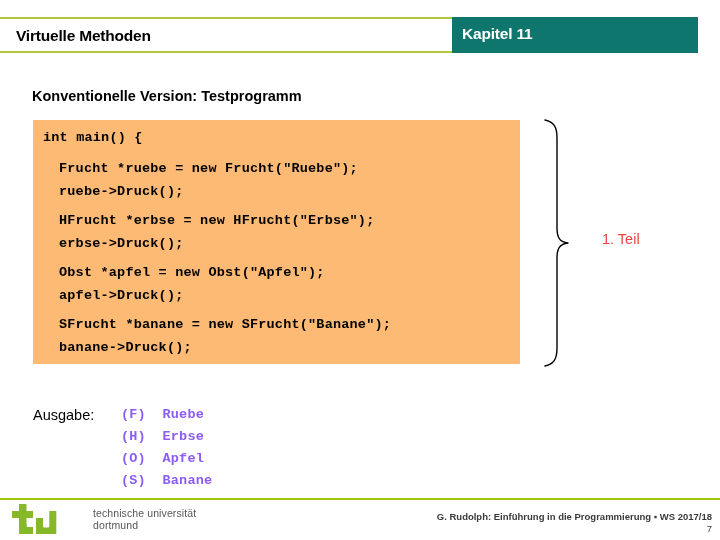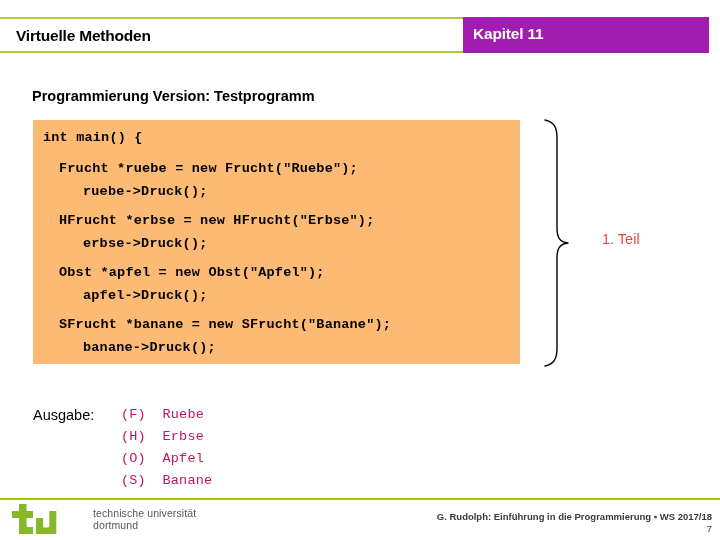--- a/index.html
+++ b/index.html
@@ -39,25 +39,25 @@
     left: 16px;
     top: 8px;
     font-size: 15.5px;
     font-weight: bold;
     color: #000000;
     letter-spacing: -0.2px;
     white-space: nowrap;
   }
   #header-chapter-band {
     position: absolute;
-    left: 463px;
+    left: 452px;
     top: 0;
     width: 246px;
     height: 36px;
-    background: #a21caf;
+    background: #0f766e;
   }
   #header-chapter {
     position: absolute;
     left: 10px;
     top: 8px;
     font-size: 15.5px;
     font-weight: bold;
     color: #ffffff;
     letter-spacing: -0.2px;
     white-space: nowrap;
@@ -96,21 +96,20 @@
     position: absolute;
     left: 10px;
     top: 11px;
   }
   .code-group {
     position: absolute;
     left: 26px;
   }
   .code-group .code-line + .code-line {
     margin-top: 9px;
-    margin-left: 24px;
   }
   #code-group-0 { top: 42px; }
   #code-group-1 { top: 94px; }
   #code-group-2 { top: 146px; }
   #code-group-3 { top: 198px; }
 
   
   #brace-wrap {
     position: absolute;
     left: 540px;
@@ -143,22 +142,22 @@
     white-space: nowrap;
   }
   #output-list {
     position: absolute;
     left: 88px;
     top: 0;
   }
   .output-row {
     font-family: "Liberation Mono", "DejaVu Sans Mono", monospace;
     font-size: 13.5px;
-    font-weight: normal;
-    color: #be185d;
+    font-weight: bold;
+    color: #8b5cf6;
     white-space: pre;
     line-height: 22px;
     letter-spacing: 0.2px;
   }
 
   
   #footer-rule {
     position: absolute;
     left: 0;
     top: 498px;
@@ -208,21 +207,21 @@
 
 <div id="header">
   <div id="header-title-band">
     <div id="header-title">Virtuelle Methoden</div>
   </div>
   <div id="header-chapter-band">
     <div id="header-chapter">Kapitel 11</div>
   </div>
 </div>
 
-<div id="section-heading">Programmierung Version: Testprogramm</div>
+<div id="section-heading">Konventionelle Version: Testprogramm</div>
 
 <div id="code-block">
   <div id="code-head" class="code-line">int main() {</div>
 
   <div id="code-group-0" class="code-group">
     <div class="code-line">Frucht *ruebe = new Frucht("Ruebe");</div>
     <div class="code-line">ruebe-&gt;Druck();</div>
   </div>
 
   <div id="code-group-1" class="code-group">

